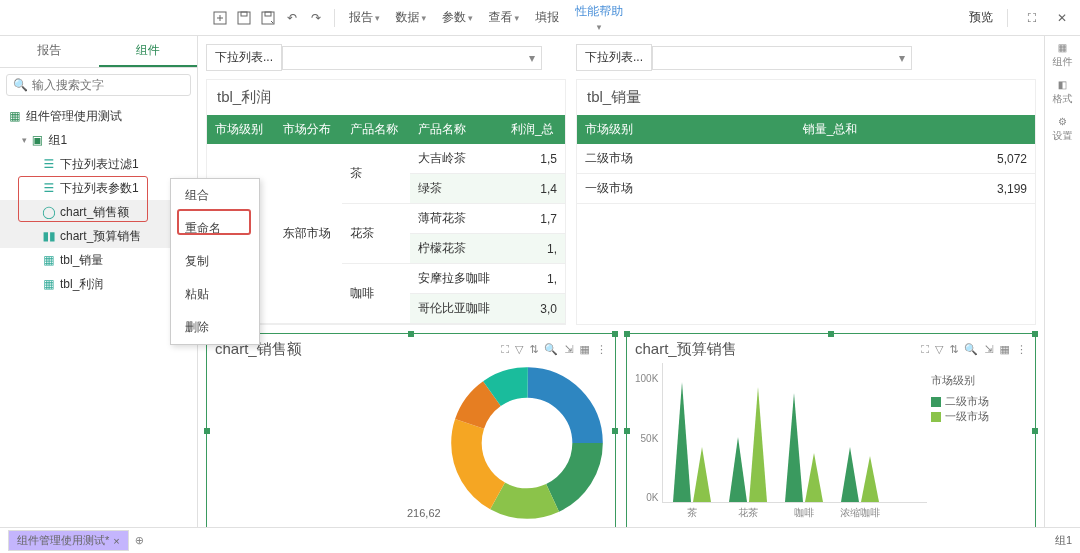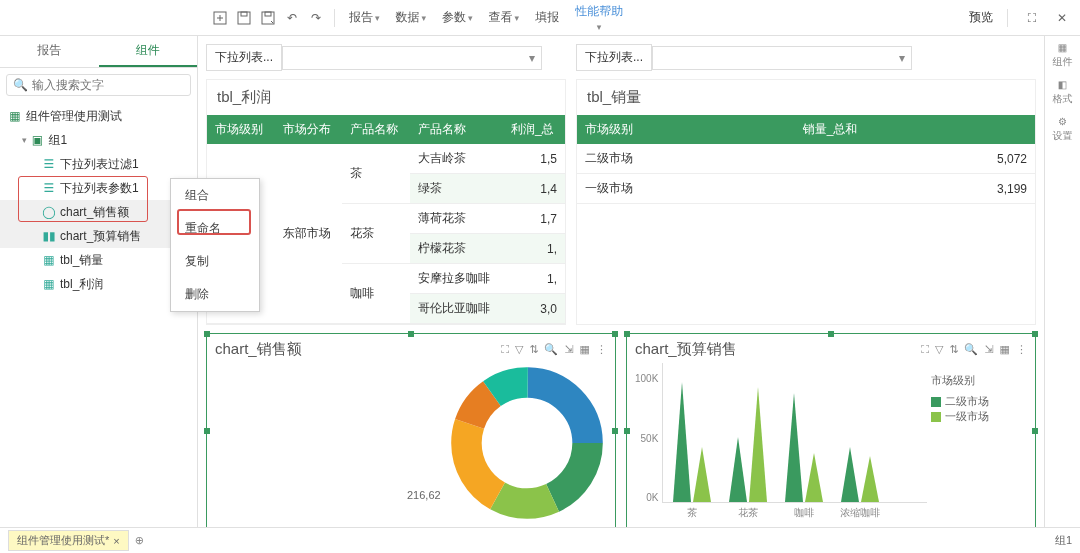--- a/index.html
+++ b/index.html
@@ -60,35 +60,35 @@
 .chart-card .handle { position: absolute; width: 6px; height: 6px; background: #3a9a5f; }
 .handle.tl { top: -3px; left: -3px; } .handle.tm { top: -3px; left: 50%; margin-left: -3px; } .handle.tr { top: -3px; right: -3px; }
 .handle.ml { top: 50%; left: -3px; margin-top: -3px; } .handle.mr { top: 50%; right: -3px; margin-top: -3px; }
 .chart-head { display: flex; align-items: center; justify-content: space-between; margin-bottom: 4px; }
 .chart-title { font-size: 15px; color: #555; }
 .chart-icons { display: flex; gap: 6px; color: #888; font-size: 11px; }
 .chart-icons span { cursor: pointer; }
 .chart-body { height: 160px; display: flex; align-items: center; justify-content: flex-end; position: relative; }
 .donut { position: relative; width: 160px; height: 160px; }
 .donut svg { width: 160px; height: 160px; }
-.donut-label { position: absolute; left: -40px; bottom: 22px; font-size: 11px; color: #666; }
+.donut-label { position: absolute; left: -40px; bottom: 4px; font-size: 11px; color: #666; }
 .bar-chart { width: 100%; height: 100%; display: flex; }
 .axis-y { display: flex; flex-direction: column; justify-content: space-between; align-items: flex-end; padding: 10px 4px 20px 0; font-size: 10px; color: #888; }
 .plot { flex: 1; display: flex; align-items: flex-end; gap: 18px; padding: 0 10px 0 10px; position: relative; border-left: 1px solid #ddd; border-bottom: 1px solid #ddd; margin-bottom: 20px; }
 .cat { display: flex; flex-direction: column; align-items: center; position: relative; }
 .bars { display: flex; align-items: flex-end; gap: 2px; height: 120px; }
 .cat-label { position: absolute; bottom: -18px; font-size: 10px; color: #888; white-space: nowrap; }
 .legend { width: 100px; padding: 10px 4px; font-size: 11px; color: #666; }
 .legend .sw { display: inline-block; width: 10px; height: 10px; margin-right: 4px; vertical-align: middle; }
 
 .right-rail { width: 36px; border-left: 1px solid #e0e0e0; display: flex; flex-direction: column; align-items: center; padding-top: 6px; gap: 10px; color: #888; }
 .rail-item { display: flex; flex-direction: column; align-items: center; font-size: 10px; cursor: pointer; gap: 2px; }
 
 .statusbar { height: 26px; border-top: 1px solid #e0e0e0; display: flex; align-items: center; padding: 0 8px; font-size: 11px; color: #666; justify-content: space-between; }
-.statusbar .doc-tab { display: flex; align-items: center; gap: 4px; background: #fef9c3; padding: 2px 8px; border: 1px solid #ddd; }
+.statusbar .doc-tab { display: flex; align-items: center; gap: 4px; background: #c4b5fd; padding: 2px 8px; border: 1px solid #ddd; }
 svg { display: block; }
 </style>
 </head>
 <body>
 
 <div class="toolbar">
   <div style="width:198px;"></div>
   <span class="tb-icon">
       <svg width="14" height="14" viewBox="0 0 14 14">
         <rect x="1" y="1" width="12" height="12" fill="none" stroke="#666"></rect>
@@ -188,20 +188,21 @@
           <span>tbl_利润</span>
         </div>
     </div>
     <div class="sel-box" style="left:18px; top:140px; width:130px; height:46px;"></div>
   </div>
 
   <div class="context-menu">
     <div class="cm-item">组合</div>
     <div class="cm-item">重命名</div>
     <div class="cm-item">复制</div>
+    <div class="cm-item">粘贴</div>
     <div class="cm-item">删除</div>
     <div class="cm-hl" style="left:6px; top:30px; width:74px; height:26px;"></div>
   </div>
 
   <div class="canvas">
     <div class="row1">
       <div class="dd" style="flex:1;">
         <div class="dd-label">下拉列表...</div>
         <div class="dd-sel">
             <span>▾</span>

